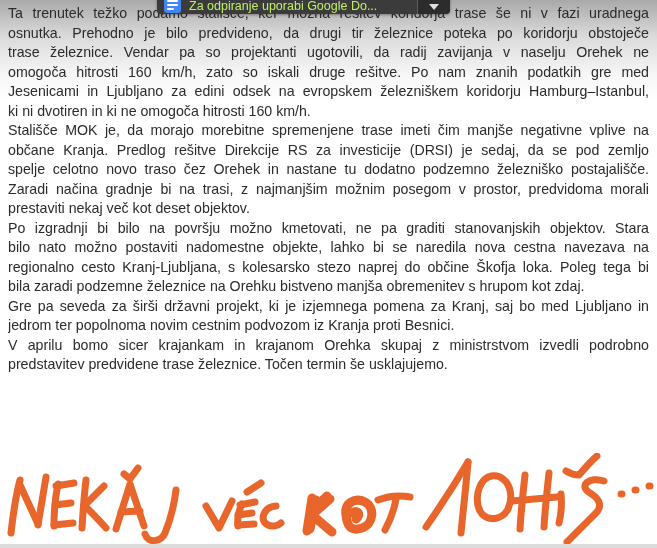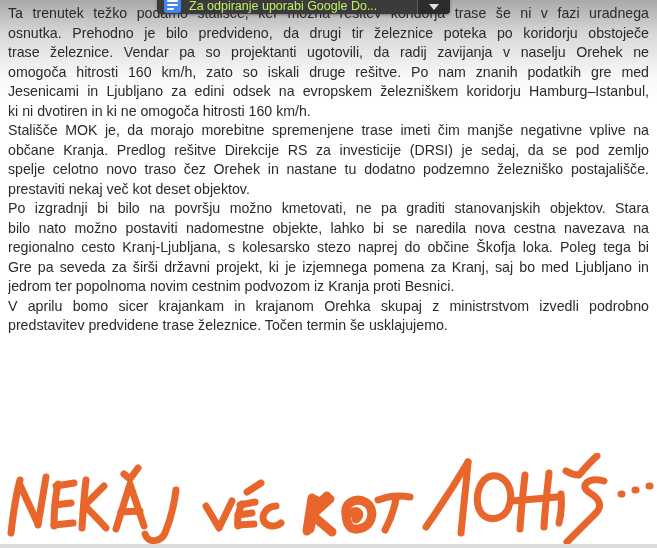--- a/index.html
+++ b/index.html
@@ -106,24 +106,26 @@
   <div class="doc">
       <div class="line">Ta trenutek težko podamo stališče, ker možna rešitev koridorja trase še ni v fazi uradnega</div>
       <div class="line">osnutka. Prehodno je bilo predvideno, da drugi tir železnice poteka po koridorju obstoječe</div>
       <div class="line">trase železnice. Vendar pa so projektanti ugotovili, da radij zavijanja v naselju Orehek ne</div>
       <div class="line">omogoča hitrosti 160 km/h, zato so iskali druge rešitve. Po nam znanih podatkih gre med</div>
       <div class="line">Jesenicami in Ljubljano za edini odsek na evropskem železniškem koridorju Hamburg–Istanbul,</div>
       <div class="line last">ki ni dvotiren in ki ne omogoča hitrosti 160 km/h.</div>
       <div class="line">Stališče MOK je, da morajo morebitne spremenjene trase imeti čim manjše negativne vplive na</div>
       <div class="line">občane Kranja. Predlog rešitve Direkcije RS za investicije (DRSI) je sedaj, da se pod zemljo</div>
       <div class="line">spelje celotno novo traso čez Orehek in nastane tu dodatno podzemno železniško postajališče.</div>
+      <div class="line">Zaradi načina gradnje bi na trasi, z najmanjšim možnim posegom v prostor, predvidoma morali</div>
       <div class="line last">prestaviti nekaj več kot deset objektov.</div>
       <div class="line">Po izgradnji bi bilo na površju možno kmetovati, ne pa graditi stanovanjskih objektov. Stara</div>
       <div class="line">bilo nato možno postaviti nadomestne objekte, lahko bi se naredila nova cestna navezava na</div>
       <div class="line">regionalno cesto Kranj-Ljubljana, s kolesarsko stezo naprej do občine Škofja loka. Poleg tega bi</div>
+      <div class="line last">bila zaradi podzemne železnice na Orehku bistveno manjša obremenitev s hrupom kot zdaj.</div>
       <div class="line">Gre pa seveda za širši državni projekt, ki je izjemnega pomena za Kranj, saj bo med Ljubljano in</div>
       <div class="line last">jedrom ter popolnoma novim cestnim podvozom iz Kranja proti Besnici.</div>
       <div class="line">V aprilu bomo sicer krajankam in krajanom Orehka skupaj z ministrstvom izvedli podrobno</div>
       <div class="line last">predstavitev predvidene trase železnice. Točen termin še usklajujemo.</div>
     </div>
 
   <div class="annotation" role="img" aria-label="NEKAJ VEČ KOT 10 HIŠ ...">
     <svg viewBox="0 0 657 95">
       <g fill="none" stroke="#e8662b" stroke-width="7" stroke-linecap="round" stroke-linejoin="round">
 

